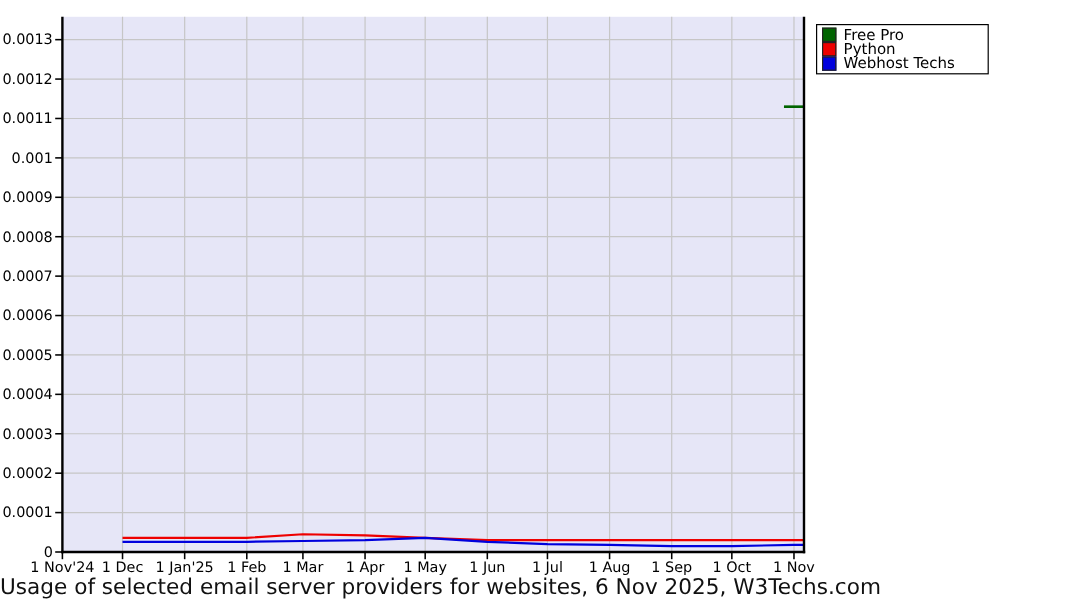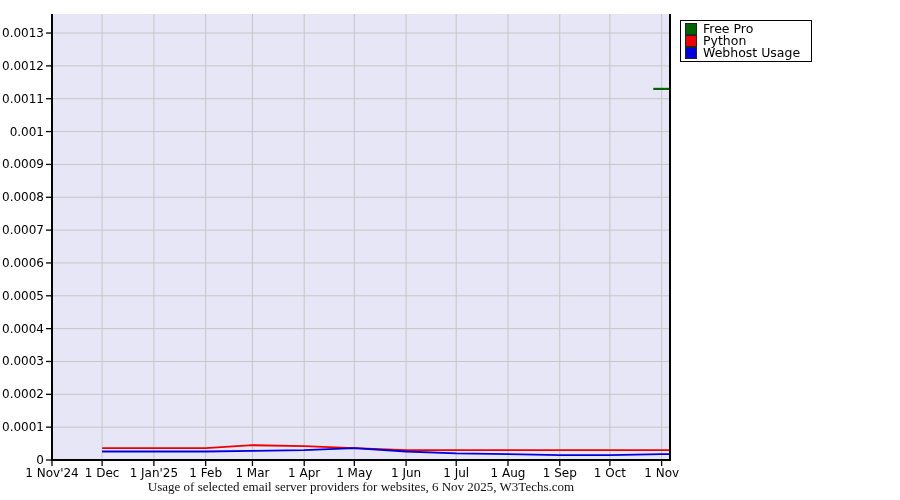--- a/index.html
+++ b/index.html
@@ -3,29 +3,29 @@
 <meta charset="utf-8">
 <style>
   html,body{margin:0;padding:0;background:#fff;}
   .stage{
     position:relative;width:900px;height:500px;background:#fff;overflow:hidden;
     font-family:"DejaVu Sans",sans-serif;
   }
   #chart-svg{position:absolute;left:0;top:0;}
   #chart-svg text{font-family:"DejaVu Sans",sans-serif;font-size:12px;fill:#000;}
   .legend{
-    position:absolute;left:680px;top:20px;width:132px;box-sizing:border-box;
+    position:absolute;left:680px;top:20px;width:144px;box-sizing:border-box;
     background:#fff;border:1px solid #000;padding:2px 4px;
   }
   .legend-row{display:flex;align-items:center;gap:6px;line-height:12px;height:12px;}
   .legend-label{font-size:12.5px;color:#000;white-space:nowrap;}
   .swatch{width:10px;height:10px;flex:0 0 10px;border:1px solid #222;box-sizing:content-box;}
   .caption{
     position:absolute;left:0px;top:479px;width:722px;text-align:center;
-    font-size:13px;color:#111;white-space:nowrap;font-family:Liberation Serif, serif;
+    font-size:18px;color:#111;white-space:nowrap;
   }
 </style>
 </head>
 <body>
 
 <div class="stage">
   <svg id="chart-svg" width="900" height="500">
       <rect x="52" y="14" width="618" height="446" fill="#E6E6F7"></rect>
       <line x1="52" y1="427.15758468335787" x2="670" y2="427.15758468335787" stroke="#C6C6C6" stroke-width="1"></line>
       <line x1="52" y1="394.31516936671574" x2="670" y2="394.31516936671574" stroke="#C6C6C6" stroke-width="1"></line>
@@ -118,18 +118,18 @@
     <div class="legend-row">
       <span class="swatch" style="background: rgb(0, 100, 0);"></span>
       <span class="legend-label">Free Pro</span>
     </div>
     <div class="legend-row">
       <span class="swatch" style="background: rgb(238, 0, 0);"></span>
       <span class="legend-label">Python</span>
     </div>
     <div class="legend-row">
       <span class="swatch" style="background: rgb(0, 0, 221);"></span>
-      <span class="legend-label">Webhost Usage</span>
+      <span class="legend-label">Webhost Techs</span>
     </div>
   </div>
 
   <div class="caption">Usage of selected email server providers for websites, 6 Nov 2025, W3Techs.com</div>
 </div>
 
 </body></html>

